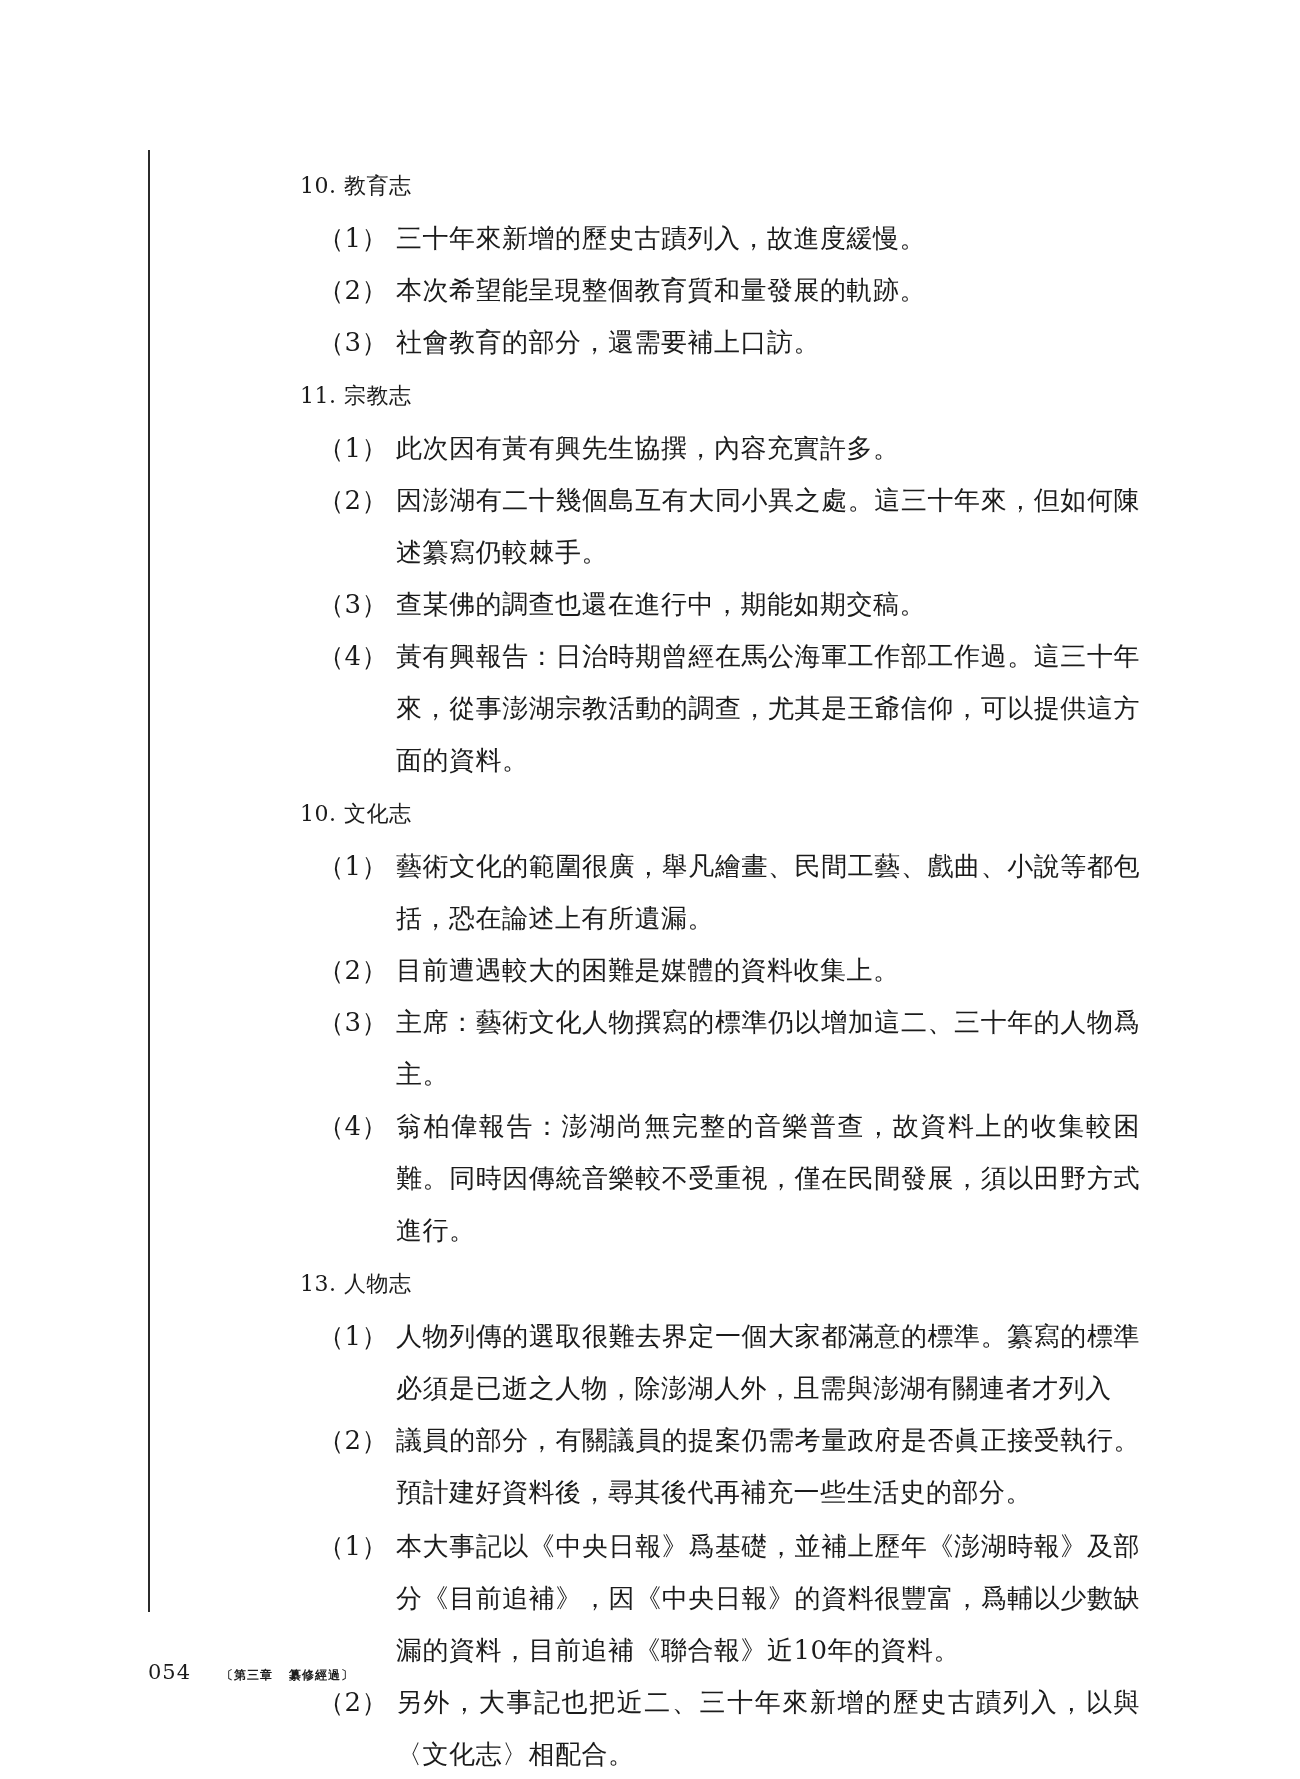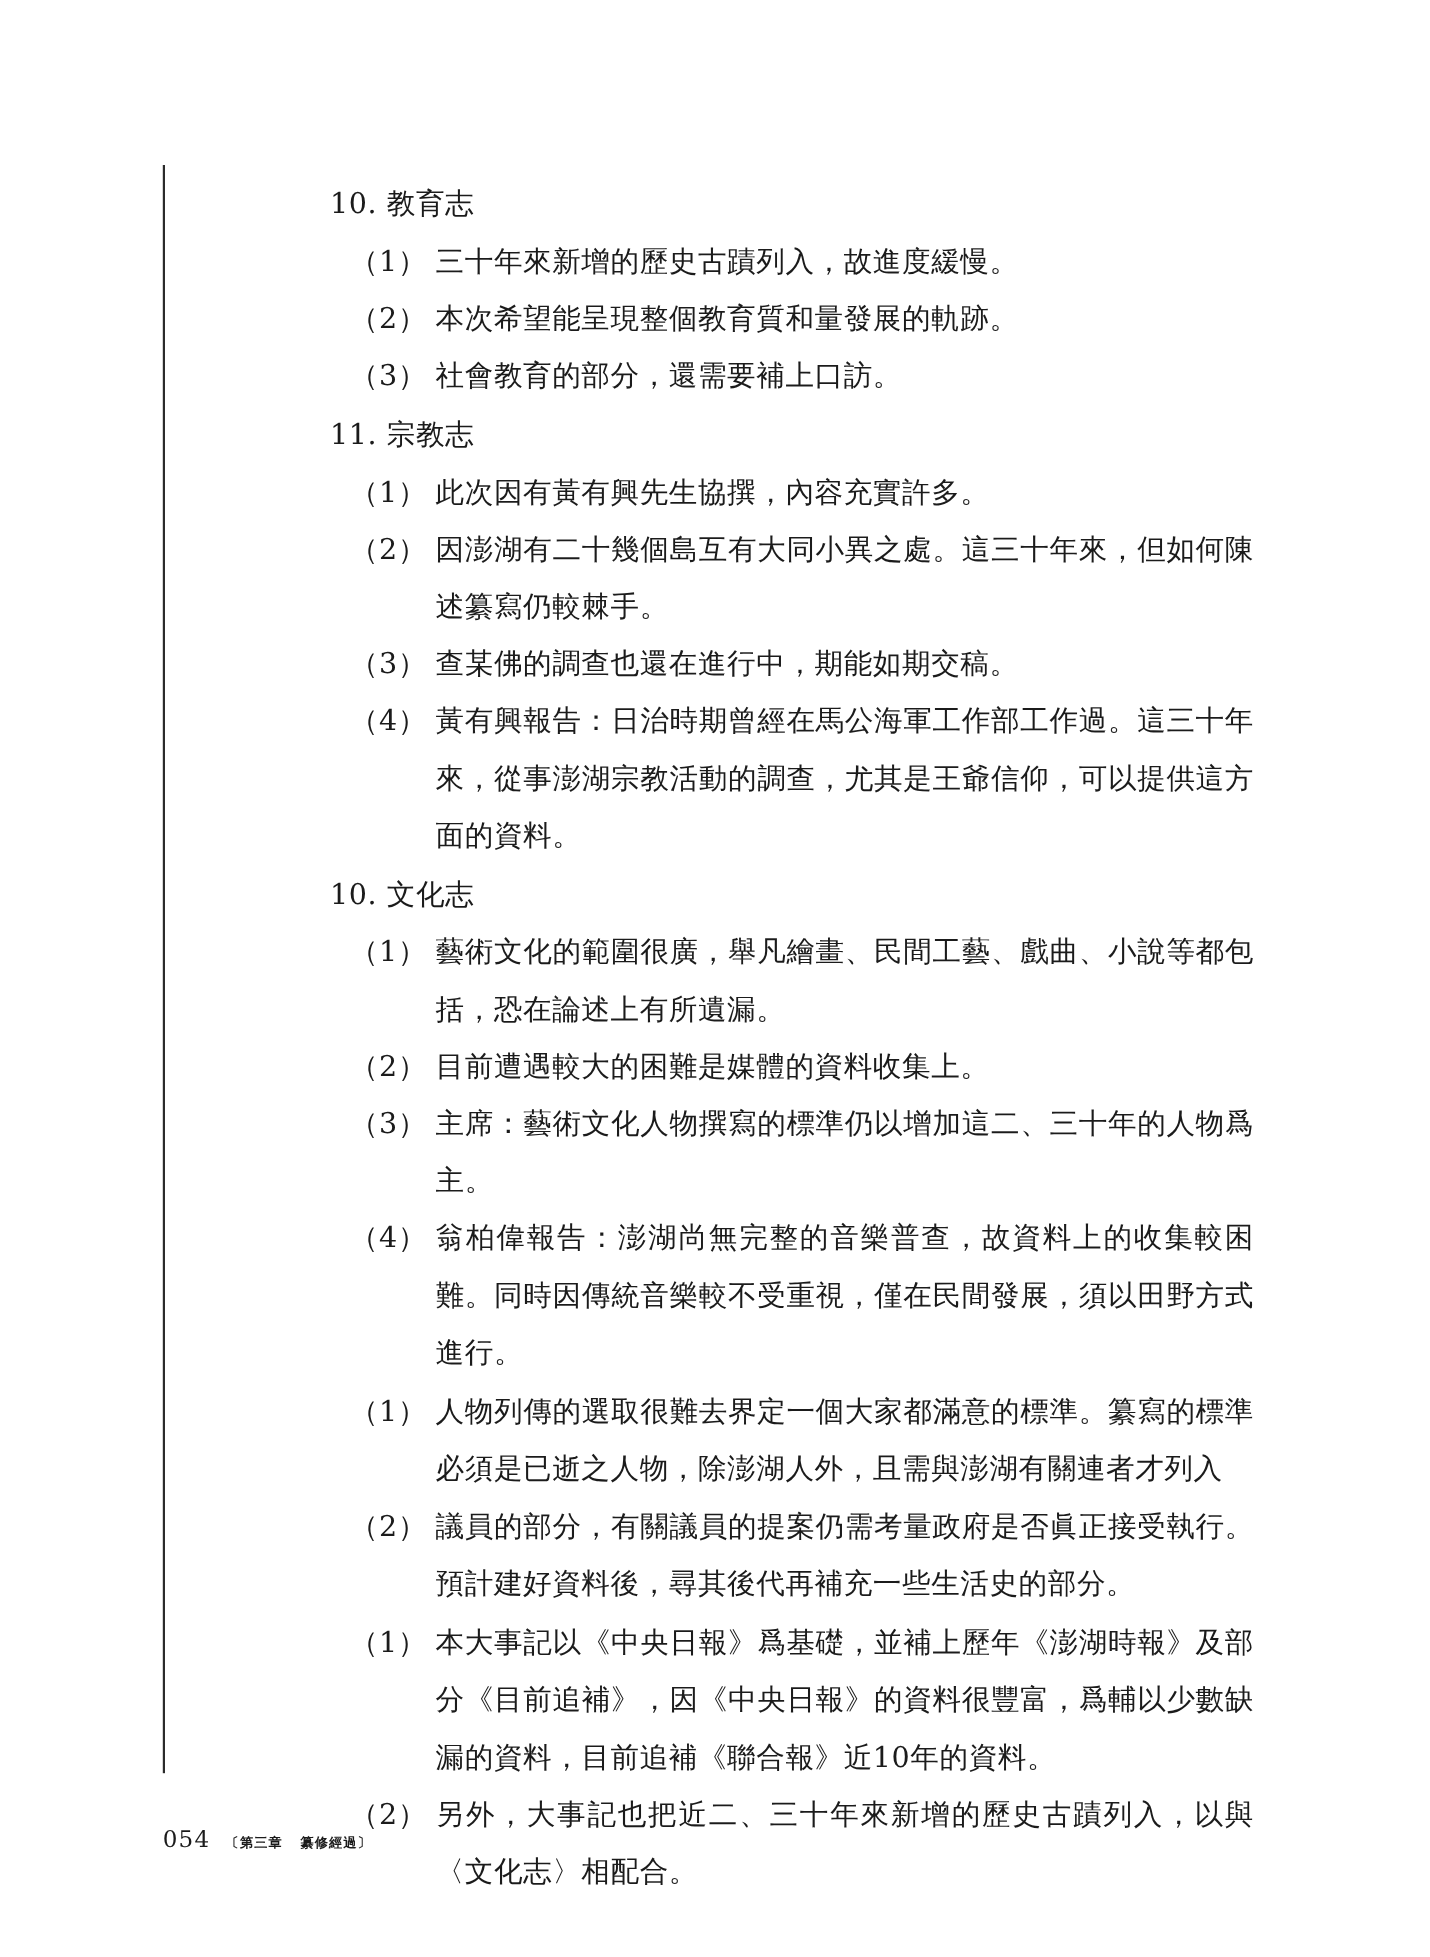--- a/index.html
+++ b/index.html
@@ -31,21 +31,21 @@
   .content {
     position: absolute;
     left: 300px;
     top: 160px;
     width: 840px;
   }
   .item {
     margin: 0 0 2px 0;
   }
   .item-head {
-    font-size: 26px;
+    font-size: 22px;
     line-height: 52px;
     letter-spacing: 0.5px;
     white-space: nowrap;
   }
   .sub {
     display: flex;
     font-size: 26px;
     line-height: 52px;
     letter-spacing: 0.5px;
     margin-left: 18px;
@@ -60,21 +60,21 @@
     flex: 1 1 auto;
     text-align: justify;
     text-justify: inter-ideograph;
   }
   .footer {
     position: absolute;
     left: 148px;
     top: 1660px;
     display: flex;
     align-items: baseline;
-    gap: 14px;
+    gap: 30px;
     font-size: 20px;
     letter-spacing: 1px;
   }
   .folio {
     font-family: "DejaVu Serif", "Liberation Serif", serif;
     font-size: 21px;
   }
   .chapter {
     font-size: 12px;
     font-weight: bold;
@@ -143,20 +143,21 @@
         <span class="sub-marker">（3）</span>
         <span class="sub-text">主席：藝術文化人物撰寫的標準仍以增加這二、三十年的人物爲主。</span>
       </div>
       <div class="sub">
         <span class="sub-marker">（4）</span>
         <span class="sub-text">翁柏偉報告：澎湖尚無完整的音樂普查，故資料上的收集較困難。同時因傳統音樂較不受重視，僅在民間發展，須以田野方式進行。</span>
       </div>
     </div>
 
     <div class="item">
+      <div class="item-head">13. 人物志</div>
       <div class="sub">
         <span class="sub-marker">（1）</span>
         <span class="sub-text">人物列傳的選取很難去界定一個大家都滿意的標準。纂寫的標準必須是已逝之人物，除澎湖人外，且需與澎湖有關連者才列入</span>
       </div>
       <div class="sub">
         <span class="sub-marker">（2）</span>
         <span class="sub-text">議員的部分，有關議員的提案仍需考量政府是否眞正接受執行。預計建好資料後，尋其後代再補充一些生活史的部分。</span>
       </div>
     </div>
 

